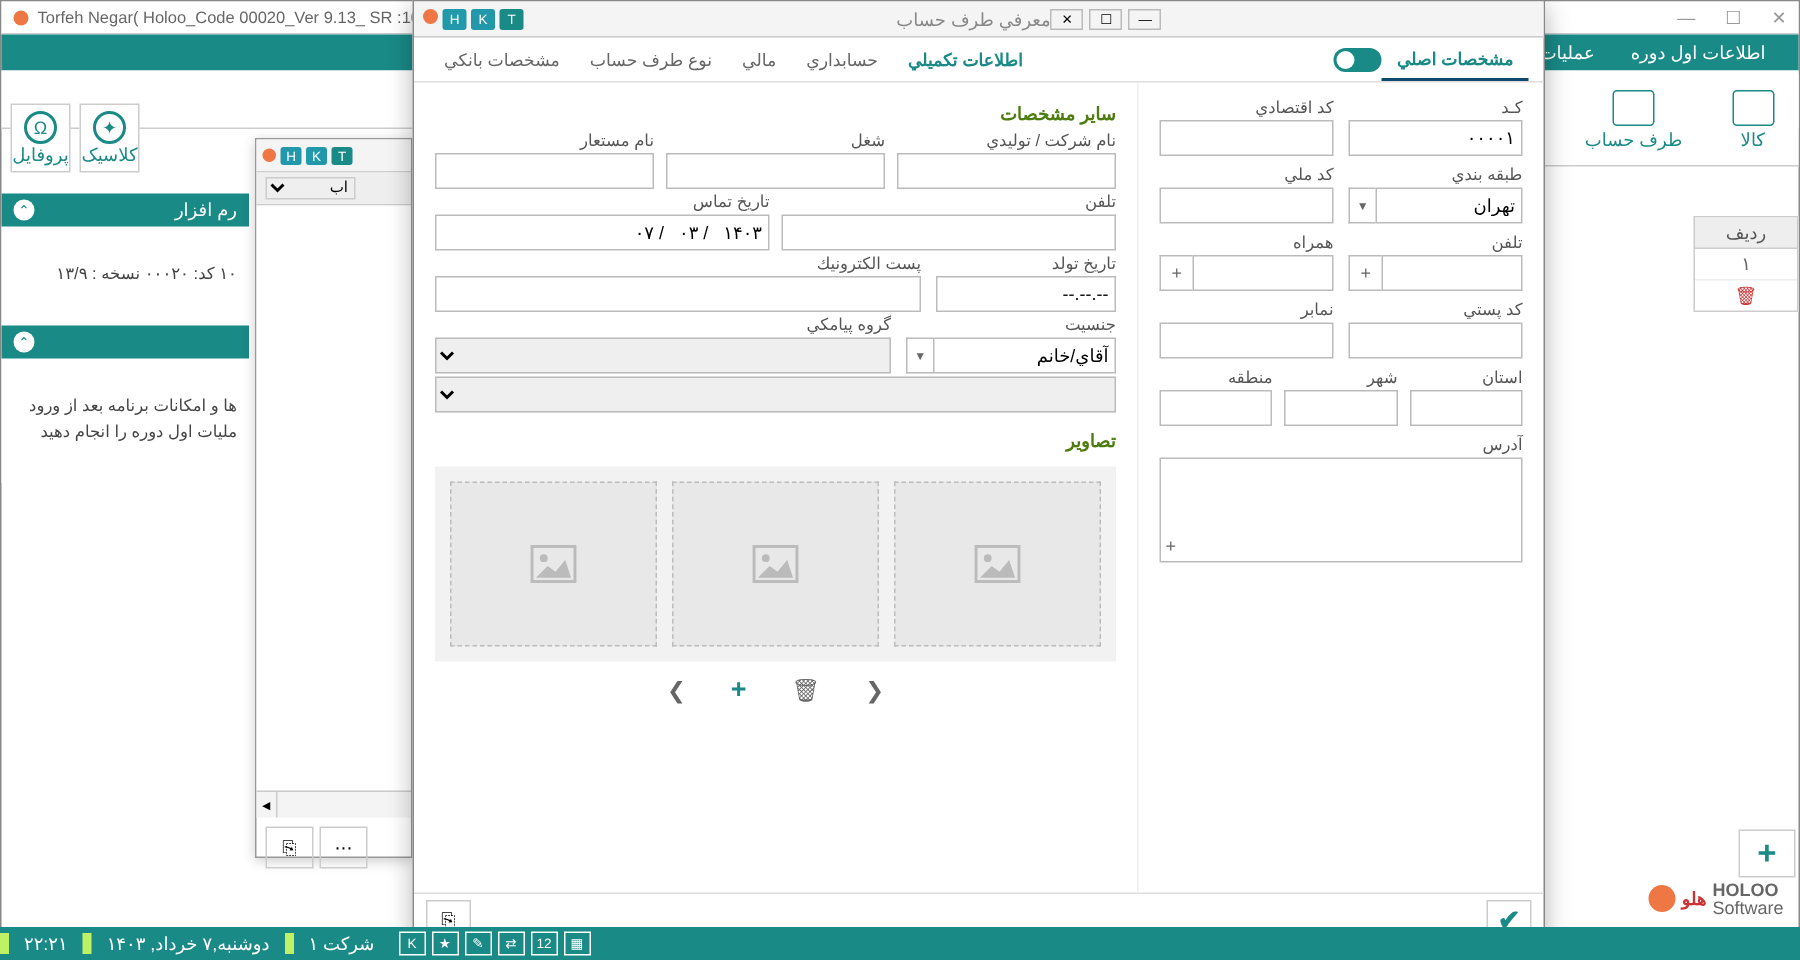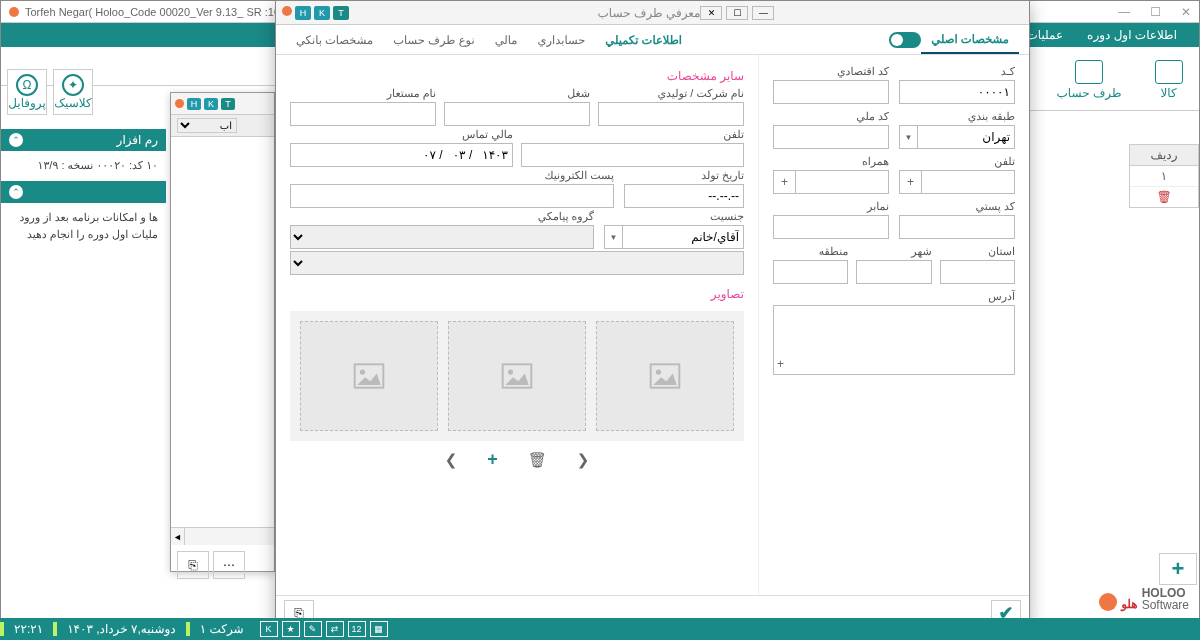--- a/index.html
+++ b/index.html
@@ -18,21 +18,21 @@
 .searchbox input{border:none;outline:none;width:100%;text-align:right;color:#888;font-style:italic}
 .toolbar-icons{position:absolute;top:68px;left:6px;display:flex;gap:6px;direction:ltr}
 .toolbar-icons .ticon{width:40px;height:46px;border:1px solid #ccc;background:#fff;display:flex;flex-direction:column;align-items:center;justify-content:center;font-size:10px;color:#1a8a87;cursor:pointer}
 .toolbar-icons .ticon .circ{width:22px;height:22px;border:2px solid #1a8a87;border-radius:50%;display:flex;align-items:center;justify-content:center}
 .rbbar{position:absolute;top:48px;right:0;width:220px;height:62px;background:#fff;display:flex;align-items:center;justify-content:space-around;border-bottom:1px solid #ccc}
 .rbbar .ri{display:flex;flex-direction:column;align-items:center;font-size:10px;color:#1a8a87;cursor:pointer;gap:2px}
 .rbbar .ri .ibox{width:28px;height:24px;border:1.5px solid #1a8a87;border-radius:3px}
 .leftpanel{position:absolute;top:128px;left:0;width:165px;background:#fff}
 .leftpanel .ph{background:#1a8a87;color:#fff;padding:4px 8px;display:flex;align-items:center;justify-content:space-between}
 .leftpanel .ph .chev{width:14px;height:14px;border-radius:50%;background:#fff;color:#1a8a87;display:flex;align-items:center;justify-content:center;font-size:9px}
-.leftpanel .pbody{padding:6px 8px;color:#444;font-size:11px;line-height:1.6}
+.leftpanel .pbody{padding:24px 8px;color:#444;font-size:11px;line-height:1.6}
 .gridwin{position:absolute;top:92px;left:170px;width:105px;height:480px;background:#fff;border:1px solid #999;box-shadow:0 2px 8px rgba(0,0,0,.2)}
 .gridwin-title{height:22px;background:#f4f4f4;border-bottom:1px solid #ccc;display:flex;align-items:center;padding:0 4px;direction:ltr;gap:3px}
 .gridwin-title .dot{width:9px;height:9px;border-radius:50%;background:#e74}
 .gridwin-title .sq{width:14px;height:12px;background:#29a;color:#fff;font-size:9px;display:flex;align-items:center;justify-content:center;border-radius:2px}
 .gridwin .ghead{background:#eee;border-bottom:1px solid #ccc;padding:3px 6px;display:flex;justify-content:flex-end}
 .gridwin .ghead select{border:1px solid #ccc;width:60px;font-size:10px}
 .gridwin .gbody{height:390px;background:#fff}
 .gridwin .gfoot{height:18px;border-top:1px solid #ccc;background:#f4f4f4;display:flex;direction:ltr}
 .gridwin .gfoot .sb{width:14px;border-right:1px solid #ccc;display:flex;align-items:center;justify-content:center;font-size:9px}
 .gridwin .gbot{padding:6px;display:flex;gap:4px;direction:ltr}
@@ -46,21 +46,21 @@
 .dlg-title .hkt .dot{width:10px;height:10px;border-radius:50%;background:#e74}
 .dlg-title .hkt .sq{width:16px;height:14px;background:#29a;color:#fff;font-size:9px;display:flex;align-items:center;justify-content:center;border-radius:2px}
 .dlg-tabs{height:30px;border-bottom:1px solid #ddd;display:flex;align-items:center;padding:0 10px}
 .dlg-tabs .toggle{width:32px;height:16px;background:#1a8a87;border-radius:8px;position:relative;margin-left:10px}
 .dlg-tabs .toggle::after{content:'';position:absolute;width:12px;height:12px;border-radius:50%;background:#fff;top:2px;left:2px}
 .dlg-tabs .dtab{padding:6px 10px;color:#666;cursor:pointer;font-size:11.5px}
 .dlg-tabs .dtab.active{color:#1a8a87;border-bottom:2px solid #0c4a6e;font-weight:bold}
 .dlg-body{display:flex;height:540px}
 .col-r{width:270px;padding:10px 14px;display:flex;flex-direction:column;gap:4px}
 .col-l{flex:1;padding:10px 14px;border-right:1px solid #eee;display:flex;flex-direction:column}
-.sect-title{color:#ec4899;font-weight:normal;padding:4px 0;font-size:12px}
+.sect-title{color:#4d7c0f;font-weight:bold;padding:4px 0;font-size:12px}
 .fld{display:flex;flex-direction:column;gap:2px;margin-bottom:2px}
 .fld label{color:#555;font-size:11px;text-align:right}
 .fld input,.fld .inp{height:24px;border:1px solid #bbb;padding:0 4px;outline:none;width:100%}
 .row2{display:flex;gap:10px}
 .row2 .fld{flex:1}
 .row3{display:flex;gap:8px}
 .row3 .fld{flex:1}
 .plus-inp{display:flex}
 .plus-inp input{flex:1}
 .plus-inp .pb{width:22px;border:1px solid #bbb;border-right:none;display:flex;align-items:center;justify-content:center;cursor:pointer;color:#666}
@@ -79,25 +79,25 @@
 .img-nav .plus{color:#1a8a87;font-size:18px;font-weight:bold}
 .dlg-foot{height:34px;border-top:1px solid #ddd;display:flex;align-items:center;padding:0 8px}
 .dlg-foot .exit{width:30px;height:26px;border:1px solid #ccc;display:flex;align-items:center;justify-content:center;margin-right:auto;cursor:pointer}
 .dlg-foot .ok{width:30px;height:26px;border:1px solid #ccc;display:flex;align-items:center;justify-content:center;color:#1a8a87;font-size:18px;font-weight:bold;cursor:pointer}
 .rside-list{position:absolute;top:143px;right:0;width:70px;background:#fff;border:1px solid #ccc}
 .rside-list .rh{background:#eee;padding:3px 6px;border-bottom:1px solid #ccc;color:#555;text-align:center}
 .rside-list .rr{padding:3px 6px;border-bottom:1px solid #eee;text-align:center;color:#666}
 .rside-list .rdel{color:#c33;text-align:center;padding:3px}
 .rside-plus{position:absolute;top:552px;right:2px;width:38px;height:32px;border:1px solid #ccc;background:#fff;display:flex;align-items:center;justify-content:center;color:#1a8a87;font-size:22px;font-weight:bold;cursor:pointer}
 .statusbar{position:absolute;bottom:0;left:0;right:0;height:22px;background:#1a8a87;display:flex;align-items:center;color:#fff;font-size:11px}
-.statusbar .sl{padding:0 10px;border-left:4px solid #bef264}
+.statusbar .sl{padding:0 10px;border-left:6px solid #bef264}
 .statusbar .sl:first-child{border:none}
 .statusbar .icons{margin-right:auto;display:flex;gap:4px;padding:0 6px}
 .statusbar .icons .si{width:18px;height:16px;border:1px solid #fff;display:flex;align-items:center;justify-content:center;font-size:9px}
-.logo{position:absolute;bottom:28px;right:10px;display:flex;align-items:flex-end;gap:4px;color:#666;font-size:11px;direction:ltr}
+.logo{position:absolute;bottom:28px;right:10px;display:flex;align-items:center;gap:4px;color:#666;font-size:11px;direction:ltr}
 .logo .lg{width:18px;height:18px;border-radius:50%;background:#e74}
 select.full{width:100%;height:24px;border:1px solid #bbb}
 </style>
 </head>
 <body>
 
 <div class="desktop"></div>
 
 <div class="mainwin">
   <div class="mainwin-title">
@@ -310,21 +310,21 @@
             <label>نام مستعار</label>
             <input style="">
           </div>
       </div>
       <div class="row3">
         <div class="fld">
             <label>تلفن</label>
             <input style="">
           </div>
         <div class="fld">
-            <label>مالي تماس</label>
+            <label>تاریخ تماس</label>
             <input value="۱۴۰۳   / ۰۳   / ۰۷" style="">
           </div>
       </div>
       <div class="row2">
         <div class="fld" style="flex:0 0 120px">
             <label>تاریخ تولد</label>
             <input value="--.--.--" style="">
           </div>
         <div class="fld">
             <label>پست الکترونیك</label>

